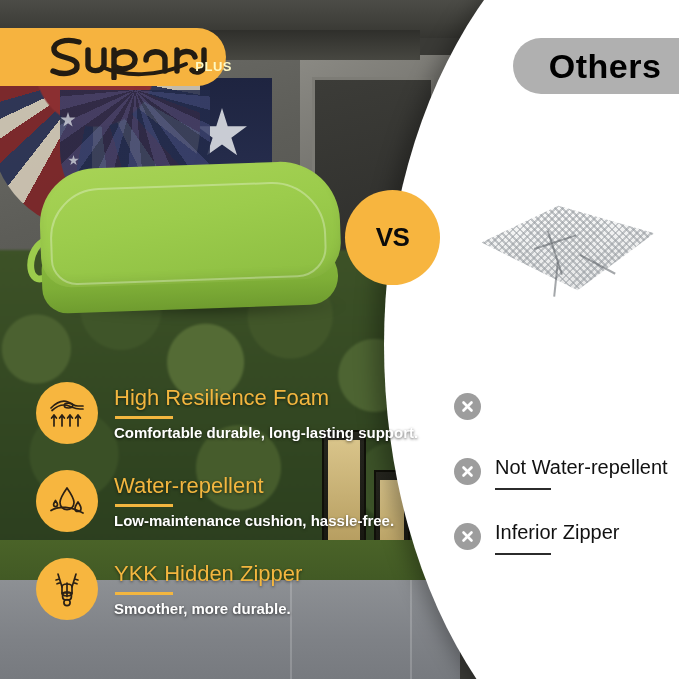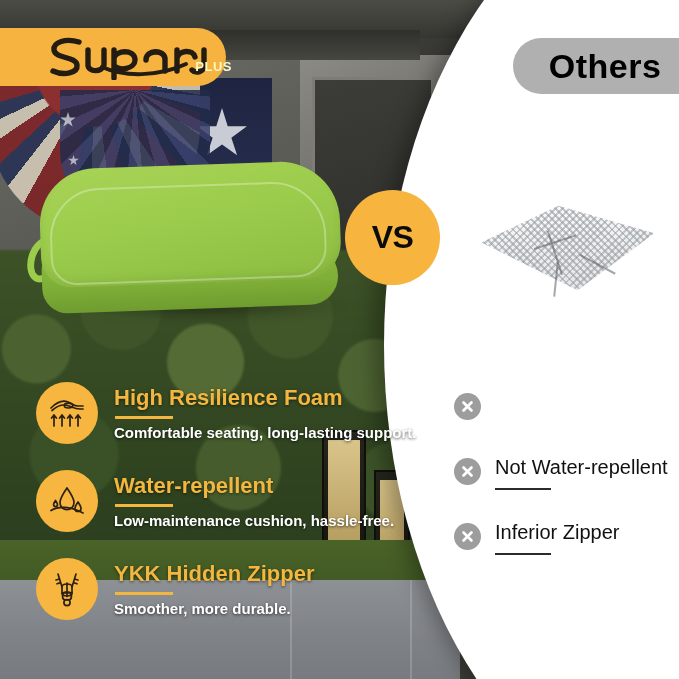--- a/index.html
+++ b/index.html
@@ -207,35 +207,35 @@
   }
 
   
   .vs {
     position: absolute; left: 345px; top: 190px;
     width: 95px; height: 95px; border-radius: 50%;
     background: #f7b53f;
     display: flex; align-items: center; justify-content: center;
   }
   .vs span {
-    font-size: 32px; font-weight: 800; color: #0b0b0b; letter-spacing: -.5px;
+    font-size: 26px; font-weight: 800; color: #0b0b0b; letter-spacing: -.5px;
   }
 
   
   .feat {
     position: absolute; left: 36px; display: flex; align-items: center; gap: 16px;
   }
   .feat-icon {
     width: 62px; height: 62px; border-radius: 50%;
     background: #f7b63f; flex: 0 0 62px;
     display: flex; align-items: center; justify-content: center;
   }
   .feat-txt { padding-top: 2px; }
   .feat-title {
-    font-size: 22px; font-weight: 700; color: #f3b63f;
+    font-size: 22px; font-weight: 400; color: #f3b63f;
     text-shadow: 0 1px 3px rgba(0,0,0,.55); line-height: 1.1;
   }
   .feat-rule {
     width: 58px; height: 3px; background: #f3b63f; margin: 6px 0 5px 1px;
   }
   .feat-sub {
     font-size: 15px; font-weight: 600; color: #ffffff;
     text-shadow: 0 1px 3px rgba(0,0,0,.65); line-height: 1.2;
   }
   #feat-0 { top: 382px; }
@@ -365,21 +365,21 @@
           <path d="M7 33 L7 22 M7 22 L4.6 25 M7 22 L9.4 25"></path>
           <path d="M15 33 L15 22 M15 22 L12.6 25 M15 22 L17.4 25"></path>
           <path d="M23 33 L23 22 M23 22 L20.6 25 M23 22 L25.4 25"></path>
           <path d="M31 33 L31 22 M31 22 L28.6 25 M31 22 L33.4 25"></path>
         </g>
       </svg>
     </div>
     <div class="feat-txt">
       <div class="feat-title">High Resilience Foam</div>
       <div class="feat-rule"></div>
-      <div class="feat-sub">Comfortable seating, long-lasting support.</div>
+      <div class="feat-sub">Comfortable durable, long-lasting support.</div>
     </div>
   </div>
 
   <div class="feat" id="feat-1">
     <div class="feat-icon">
       <svg width="40" height="40" viewBox="0 0 40 40" aria-hidden="true">
         <g fill="none" stroke="#2a2015" stroke-width="1.7" stroke-linecap="round" stroke-linejoin="round">
           <path d="M20 7 C20 7, 13 17, 13 21.5 C13 25.6, 16.1 28.6, 20 28.6 C23.9 28.6, 27 25.6, 27 21.5 C27 17, 20 7, 20 7 Z"></path>
           <path d="M31 21 C31 21, 28 25.4, 28 27.4 C28 29.2, 29.3 30.5, 31 30.5 C32.7 30.5, 34 29.2, 34 27.4 C34 25.4, 31 21, 31 21 Z"></path>
           <path d="M8.5 19.5 C8.5 19.5, 6.6 22.3, 6.6 23.6 C6.6 24.8, 7.5 25.7, 8.5 25.7 C9.6 25.7, 10.5 24.8, 10.5 23.6 C10.5 22.3, 8.5 19.5, 8.5 19.5 Z"></path>

